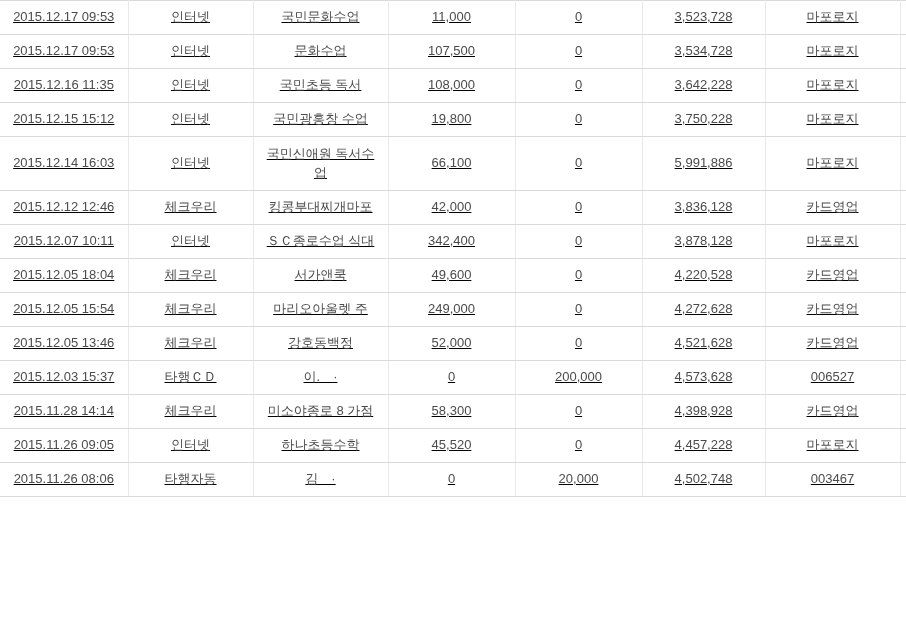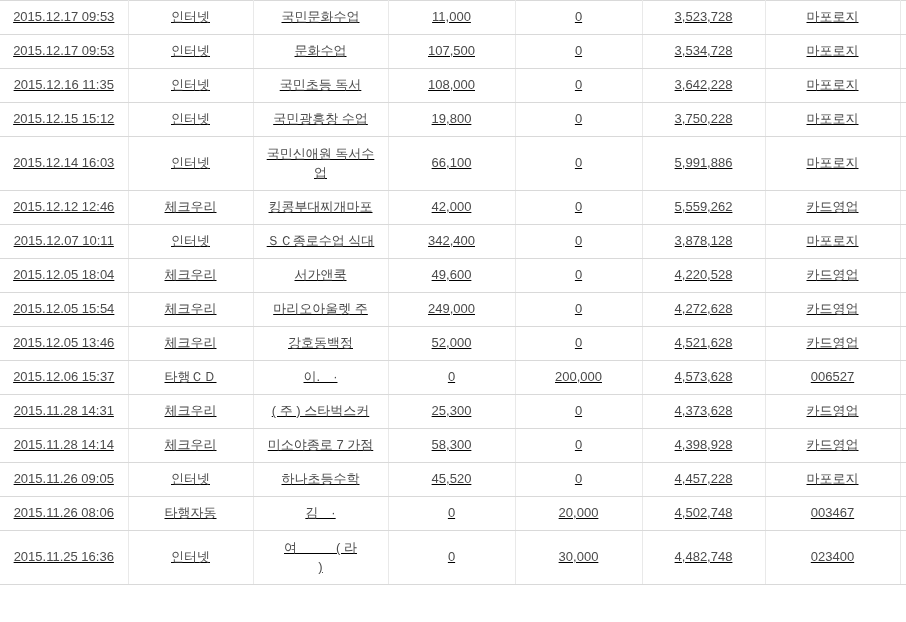--- a/index.html
+++ b/index.html
@@ -114,21 +114,21 @@
         <td class="col-balance">5,991,886</td>
         <td class="col-branch">마포로지</td>
         <td class="col-cutoff"></td>
       </tr>
       <tr>
         <td class="col-datetime">2015.12.12 12:46</td>
         <td class="col-type">체크우리</td>
         <td class="col-description">킹콩부대찌개마포</td>
         <td class="col-withdrawal">42,000</td>
         <td class="col-deposit">0</td>
-        <td class="col-balance">5,559,262</td>
+        <td class="col-balance">3,836,128</td>
         <td class="col-branch">카드영업</td>
         <td class="col-cutoff"></td>
       </tr>
       <tr>
         <td class="col-datetime">2015.12.07 10:11</td>
         <td class="col-type">인터넷</td>
         <td class="col-description">ＳＣ종로수업 식대</td>
         <td class="col-withdrawal">342,400</td>
         <td class="col-deposit">0</td>
         <td class="col-balance">3,878,128</td>
@@ -159,43 +159,33 @@
         <td class="col-datetime">2015.12.05 13:46</td>
         <td class="col-type">체크우리</td>
         <td class="col-description">강호동백정</td>
         <td class="col-withdrawal">52,000</td>
         <td class="col-deposit">0</td>
         <td class="col-balance">4,521,628</td>
         <td class="col-branch">카드영업</td>
         <td class="col-cutoff"></td>
       </tr>
       <tr>
-        <td class="col-datetime">2015.12.06 15:37</td>
+        <td class="col-datetime">2015.12.03 15:37</td>
         <td class="col-type">타행ＣＤ</td>
         <td class="col-description">이.　·</td>
         <td class="col-withdrawal">0</td>
         <td class="col-deposit">200,000</td>
         <td class="col-balance">4,573,628</td>
         <td class="col-branch">006527</td>
         <td class="col-cutoff"></td>
       </tr>
       <tr>
-        <td class="col-datetime">2015.11.28 14:31</td>
-        <td class="col-type">체크우리</td>
-        <td class="col-description">( 주 ) 스타벅스커</td>
-        <td class="col-withdrawal">25,300</td>
-        <td class="col-deposit">0</td>
-        <td class="col-balance">4,373,628</td>
-        <td class="col-branch">카드영업</td>
-        <td class="col-cutoff"></td>
-      </tr>
-      <tr>
         <td class="col-datetime">2015.11.28 14:14</td>
         <td class="col-type">체크우리</td>
-        <td class="col-description">미소야종로 7 가점</td>
+        <td class="col-description">미소야종로 8 가점</td>
         <td class="col-withdrawal">58,300</td>
         <td class="col-deposit">0</td>
         <td class="col-balance">4,398,928</td>
         <td class="col-branch">카드영업</td>
         <td class="col-cutoff"></td>
       </tr>
       <tr>
         <td class="col-datetime">2015.11.26 09:05</td>
         <td class="col-type">인터넷</td>
         <td class="col-description">하나초등수학</td>
@@ -208,25 +198,14 @@
       <tr>
         <td class="col-datetime">2015.11.26 08:06</td>
         <td class="col-type">타행자동</td>
         <td class="col-description">김　·</td>
         <td class="col-withdrawal">0</td>
         <td class="col-deposit">20,000</td>
         <td class="col-balance">4,502,748</td>
         <td class="col-branch">003467</td>
         <td class="col-cutoff"></td>
       </tr>
-      <tr class="tall">
-        <td class="col-datetime">2015.11.25 16:36</td>
-        <td class="col-type">인터넷</td>
-        <td class="col-description">여　　　( 라
-)</td>
-        <td class="col-withdrawal">0</td>
-        <td class="col-deposit">30,000</td>
-        <td class="col-balance">4,482,748</td>
-        <td class="col-branch">023400</td>
-        <td class="col-cutoff"></td>
-      </tr>
     </tbody>
 </table>
 
 </body></html>

